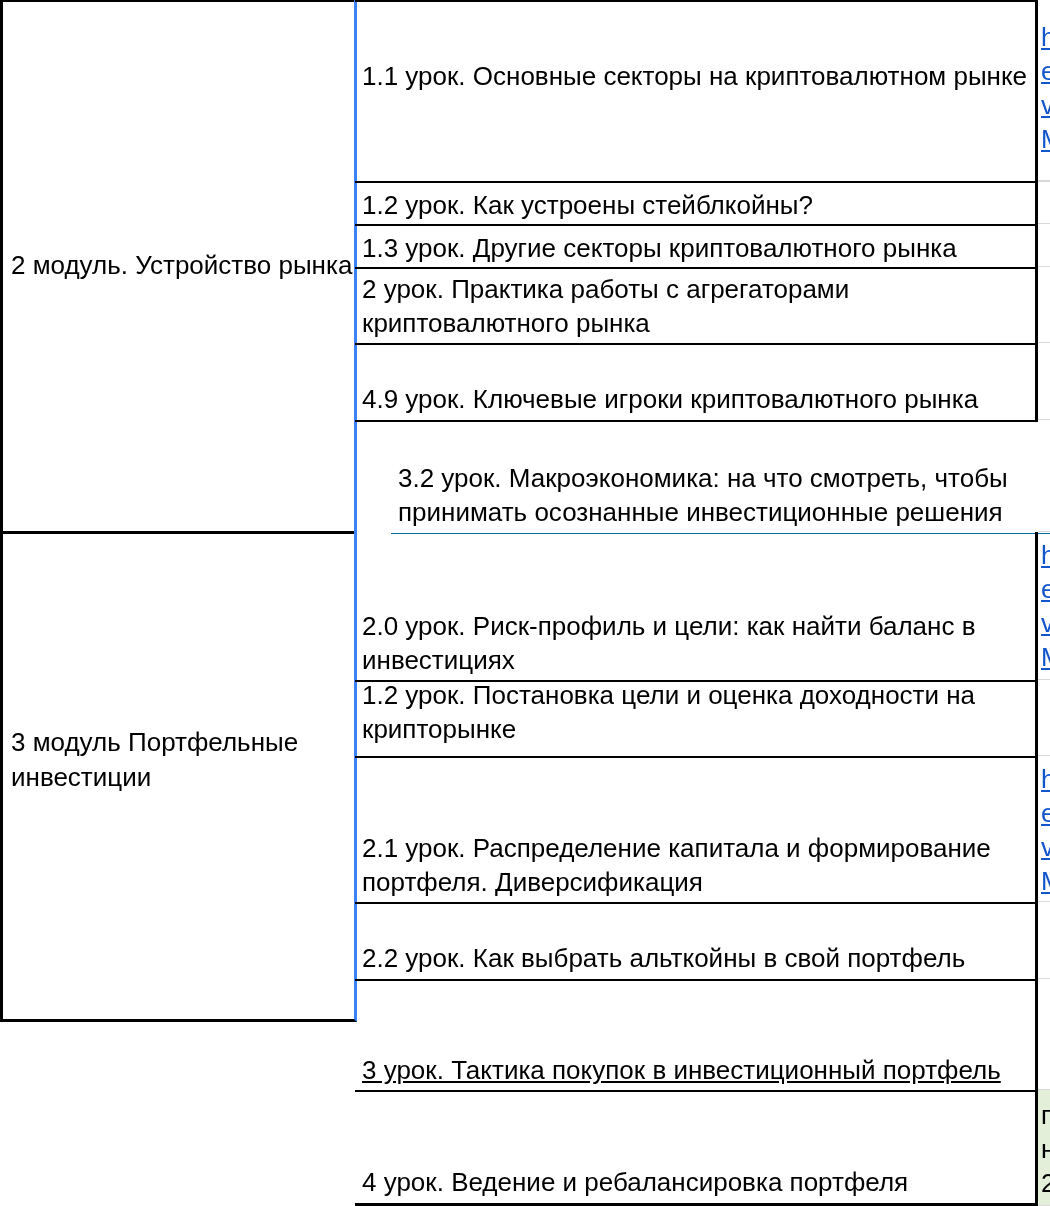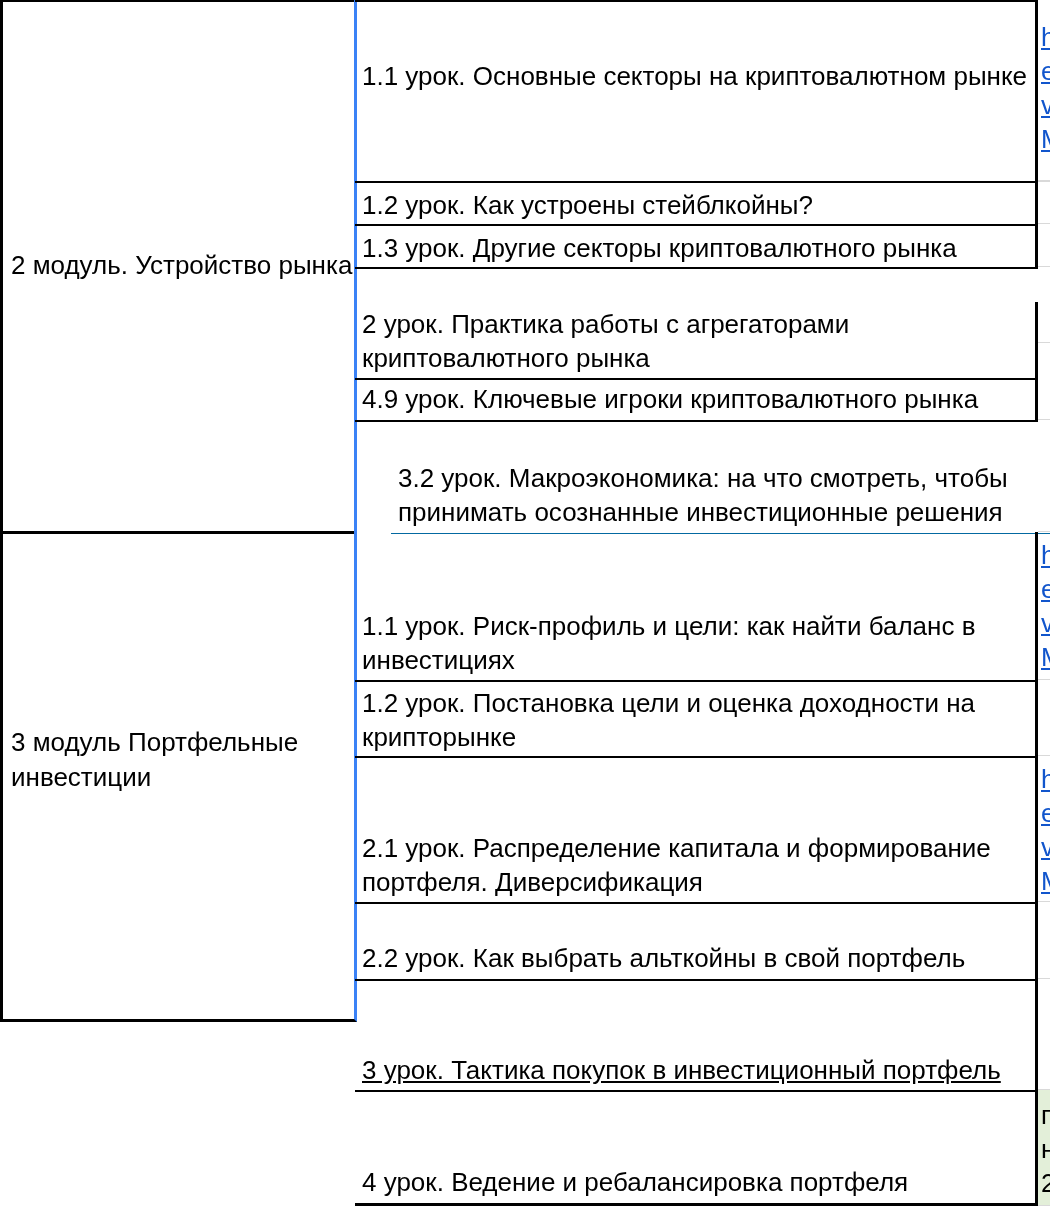--- a/index.html
+++ b/index.html
@@ -31,33 +31,33 @@
 
 <div class="cell les" style="top:0;height:183px;align-items:center;padding-bottom:0;padding-top:4px;border-top:2px solid #000;">
   <span style="margin-top:-36px;">1.1 урок. Основные секторы на криптовалютном рынке</span>
 </div>
 <div class="cell les" style="top:181px;height:45px;padding-bottom:2px;">
   <span>1.2 урок. Как устроены стейблкойны?</span>
 </div>
 <div class="cell les" style="top:224px;height:45px;padding-bottom:2px;text-align:center;">
   <span>1.3 урок. Другие секторы криптовалютного рынка</span>
 </div>
-<div class="cell les" style="top:267px;height:78px;padding-bottom:3px;margin-top:35px;">
+<div class="cell les" style="top:267px;height:78px;padding-bottom:3px;">
   <span>2 урок. Практика работы с агрегаторами криптовалютного рынка</span>
 </div>
 <div class="cell les" style="top:343px;height:79px;padding-bottom:4px;">
   <span>4.9 урок. Ключевые игроки криптовалютного рынка</span>
 </div>
 <div class="cell les" style="top:420px;height:114px;padding-bottom:4px;border-bottom:1px solid #0369a1;margin-left:36px;">
   <span>3.2 урок. Макроэкономика: на что смотреть, чтобы принимать осознанные инвестиционные решения</span>
 </div>
 <div class="cell les" style="top:532px;height:150px;padding-bottom:3px;">
-  <span>1.1 урок. Риск-профиль и цели: как найти баланс в инвестициях</span>
+  <span>2.0 урок. Риск-профиль и цели: как найти баланс в инвестициях</span>
 </div>
-<div class="cell les" style="top:680px;height:78px;padding-bottom:2px;">
+<div class="cell les" style="top:680px;height:78px;padding-bottom:10px;">
   <span>1.2 урок. Постановка цели и оценка доходности на крипторынке</span>
 </div>
 <div class="cell les" style="top:756px;height:148px;padding-bottom:3px;">
   <span>2.1 урок. Распределение капитала и формирование портфеля. Диверсификация</span>
 </div>
 <div class="cell les" style="top:902px;height:79px;padding-bottom:4px;">
   <span>2.2 урок. Как выбрать альткойны в свой портфель</span>
 </div>
 <div class="cell les" style="top:979px;height:113px;padding-bottom:3px;text-decoration:underline;">
   <span>3 урок. Тактика покупок в инвестиционный портфель</span>

